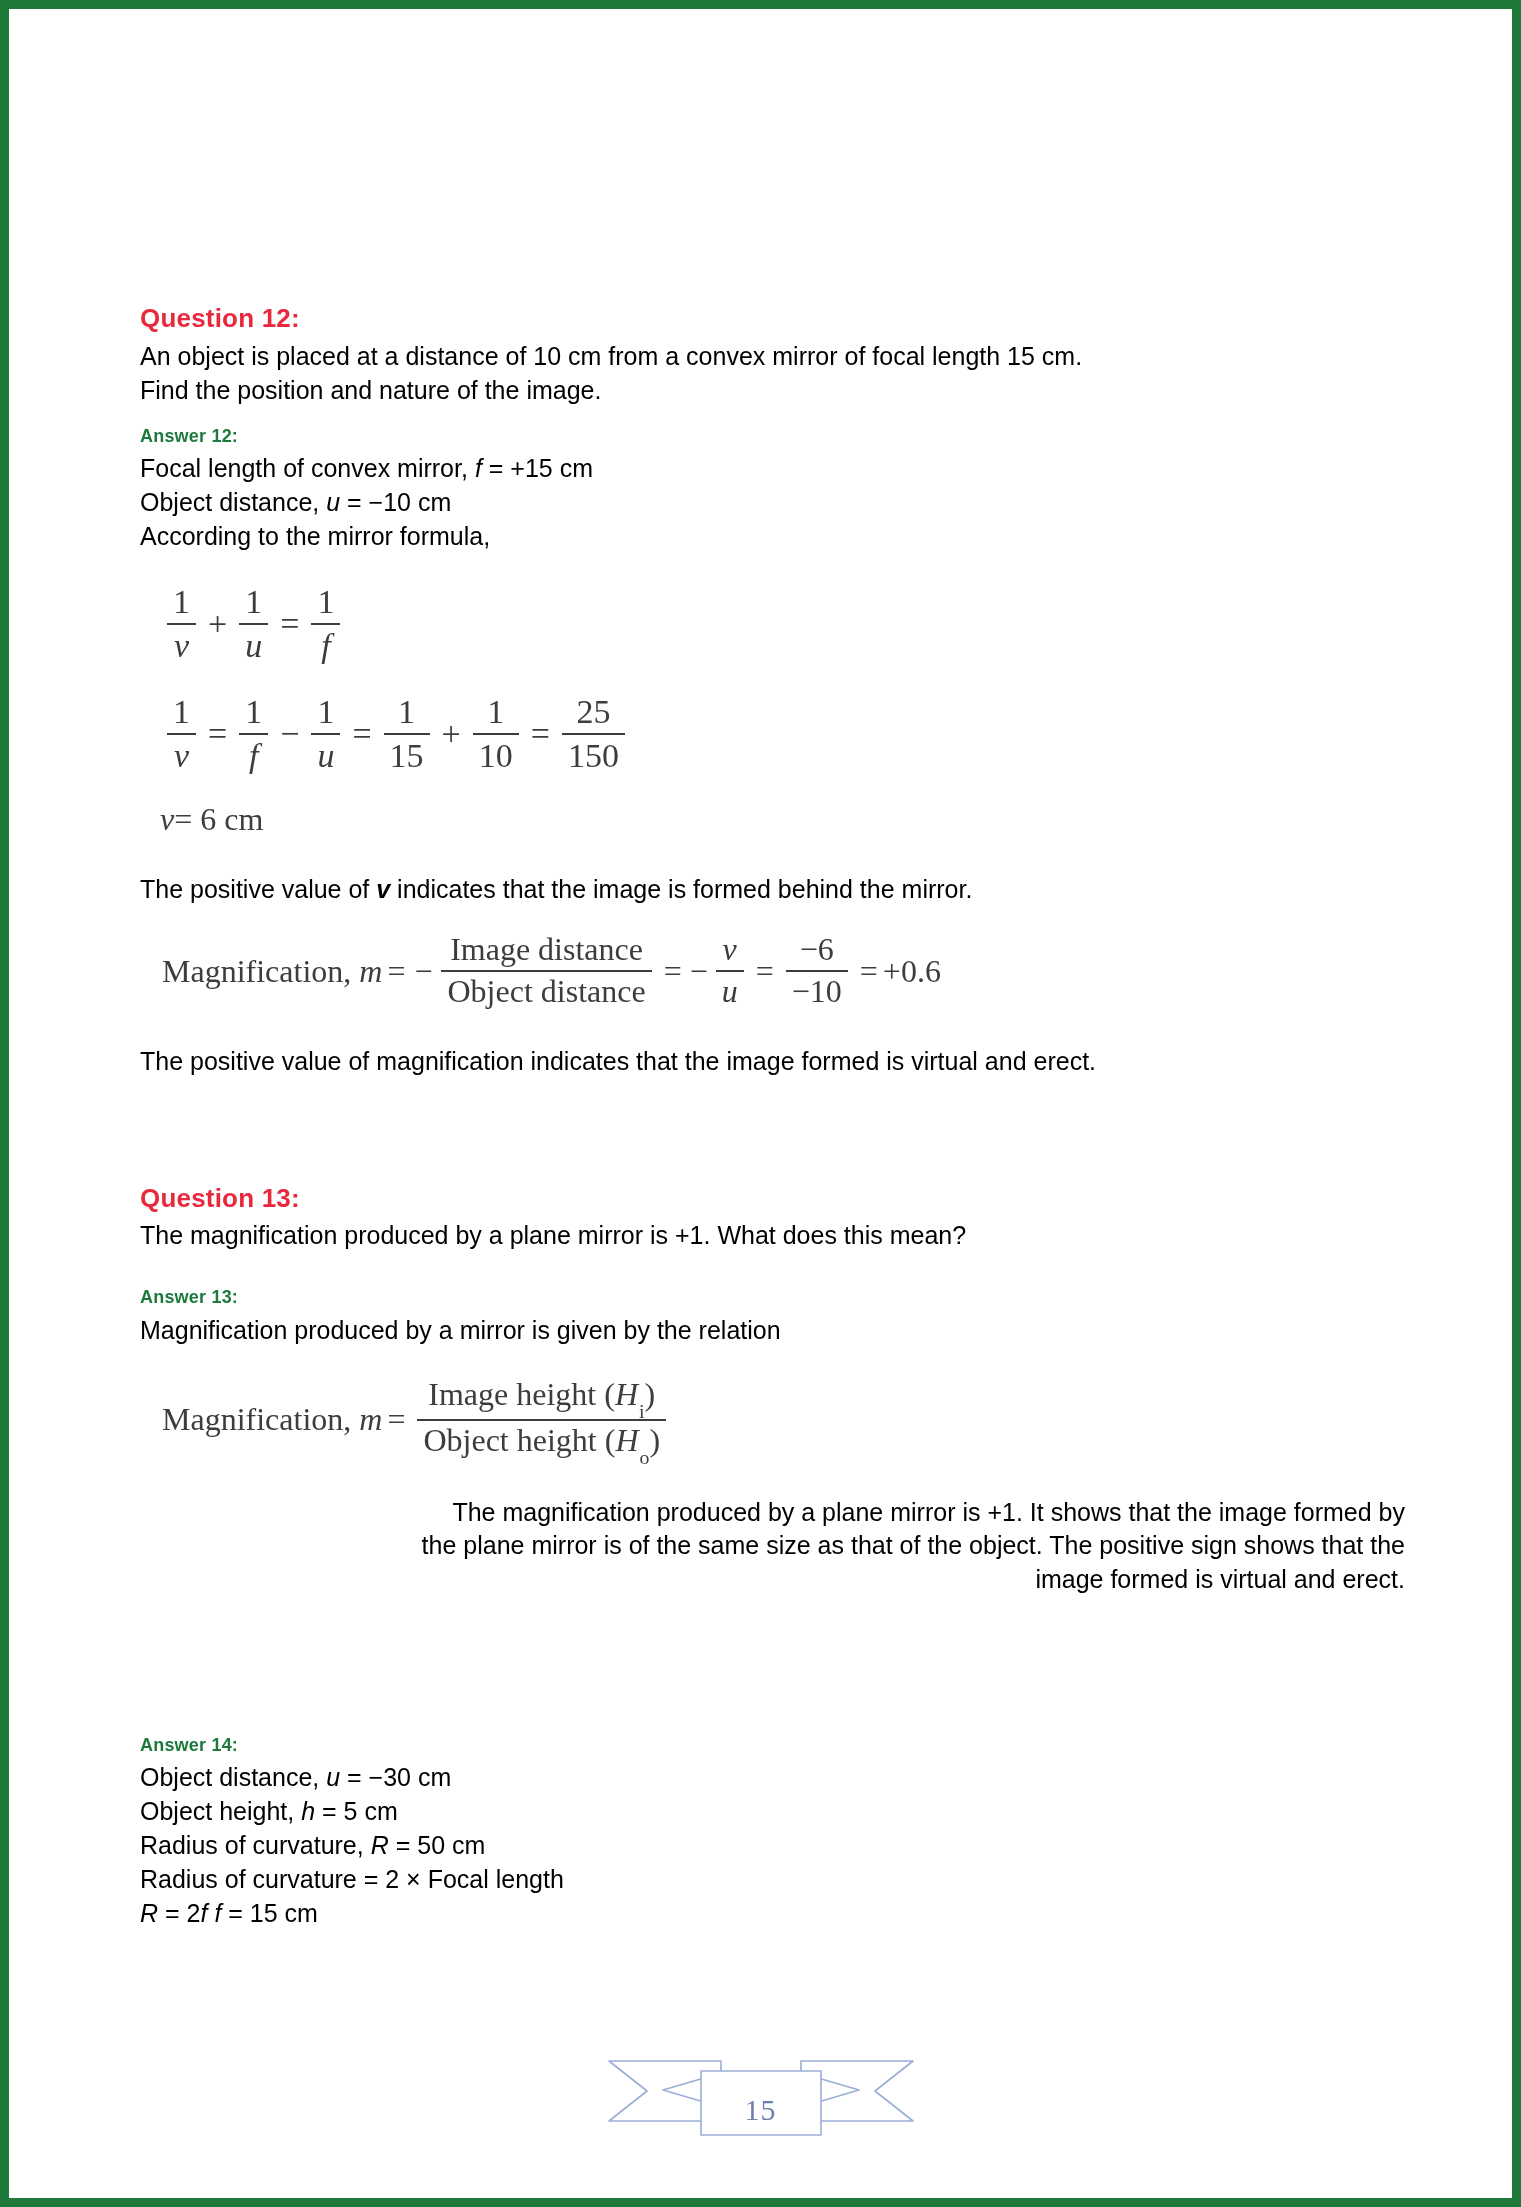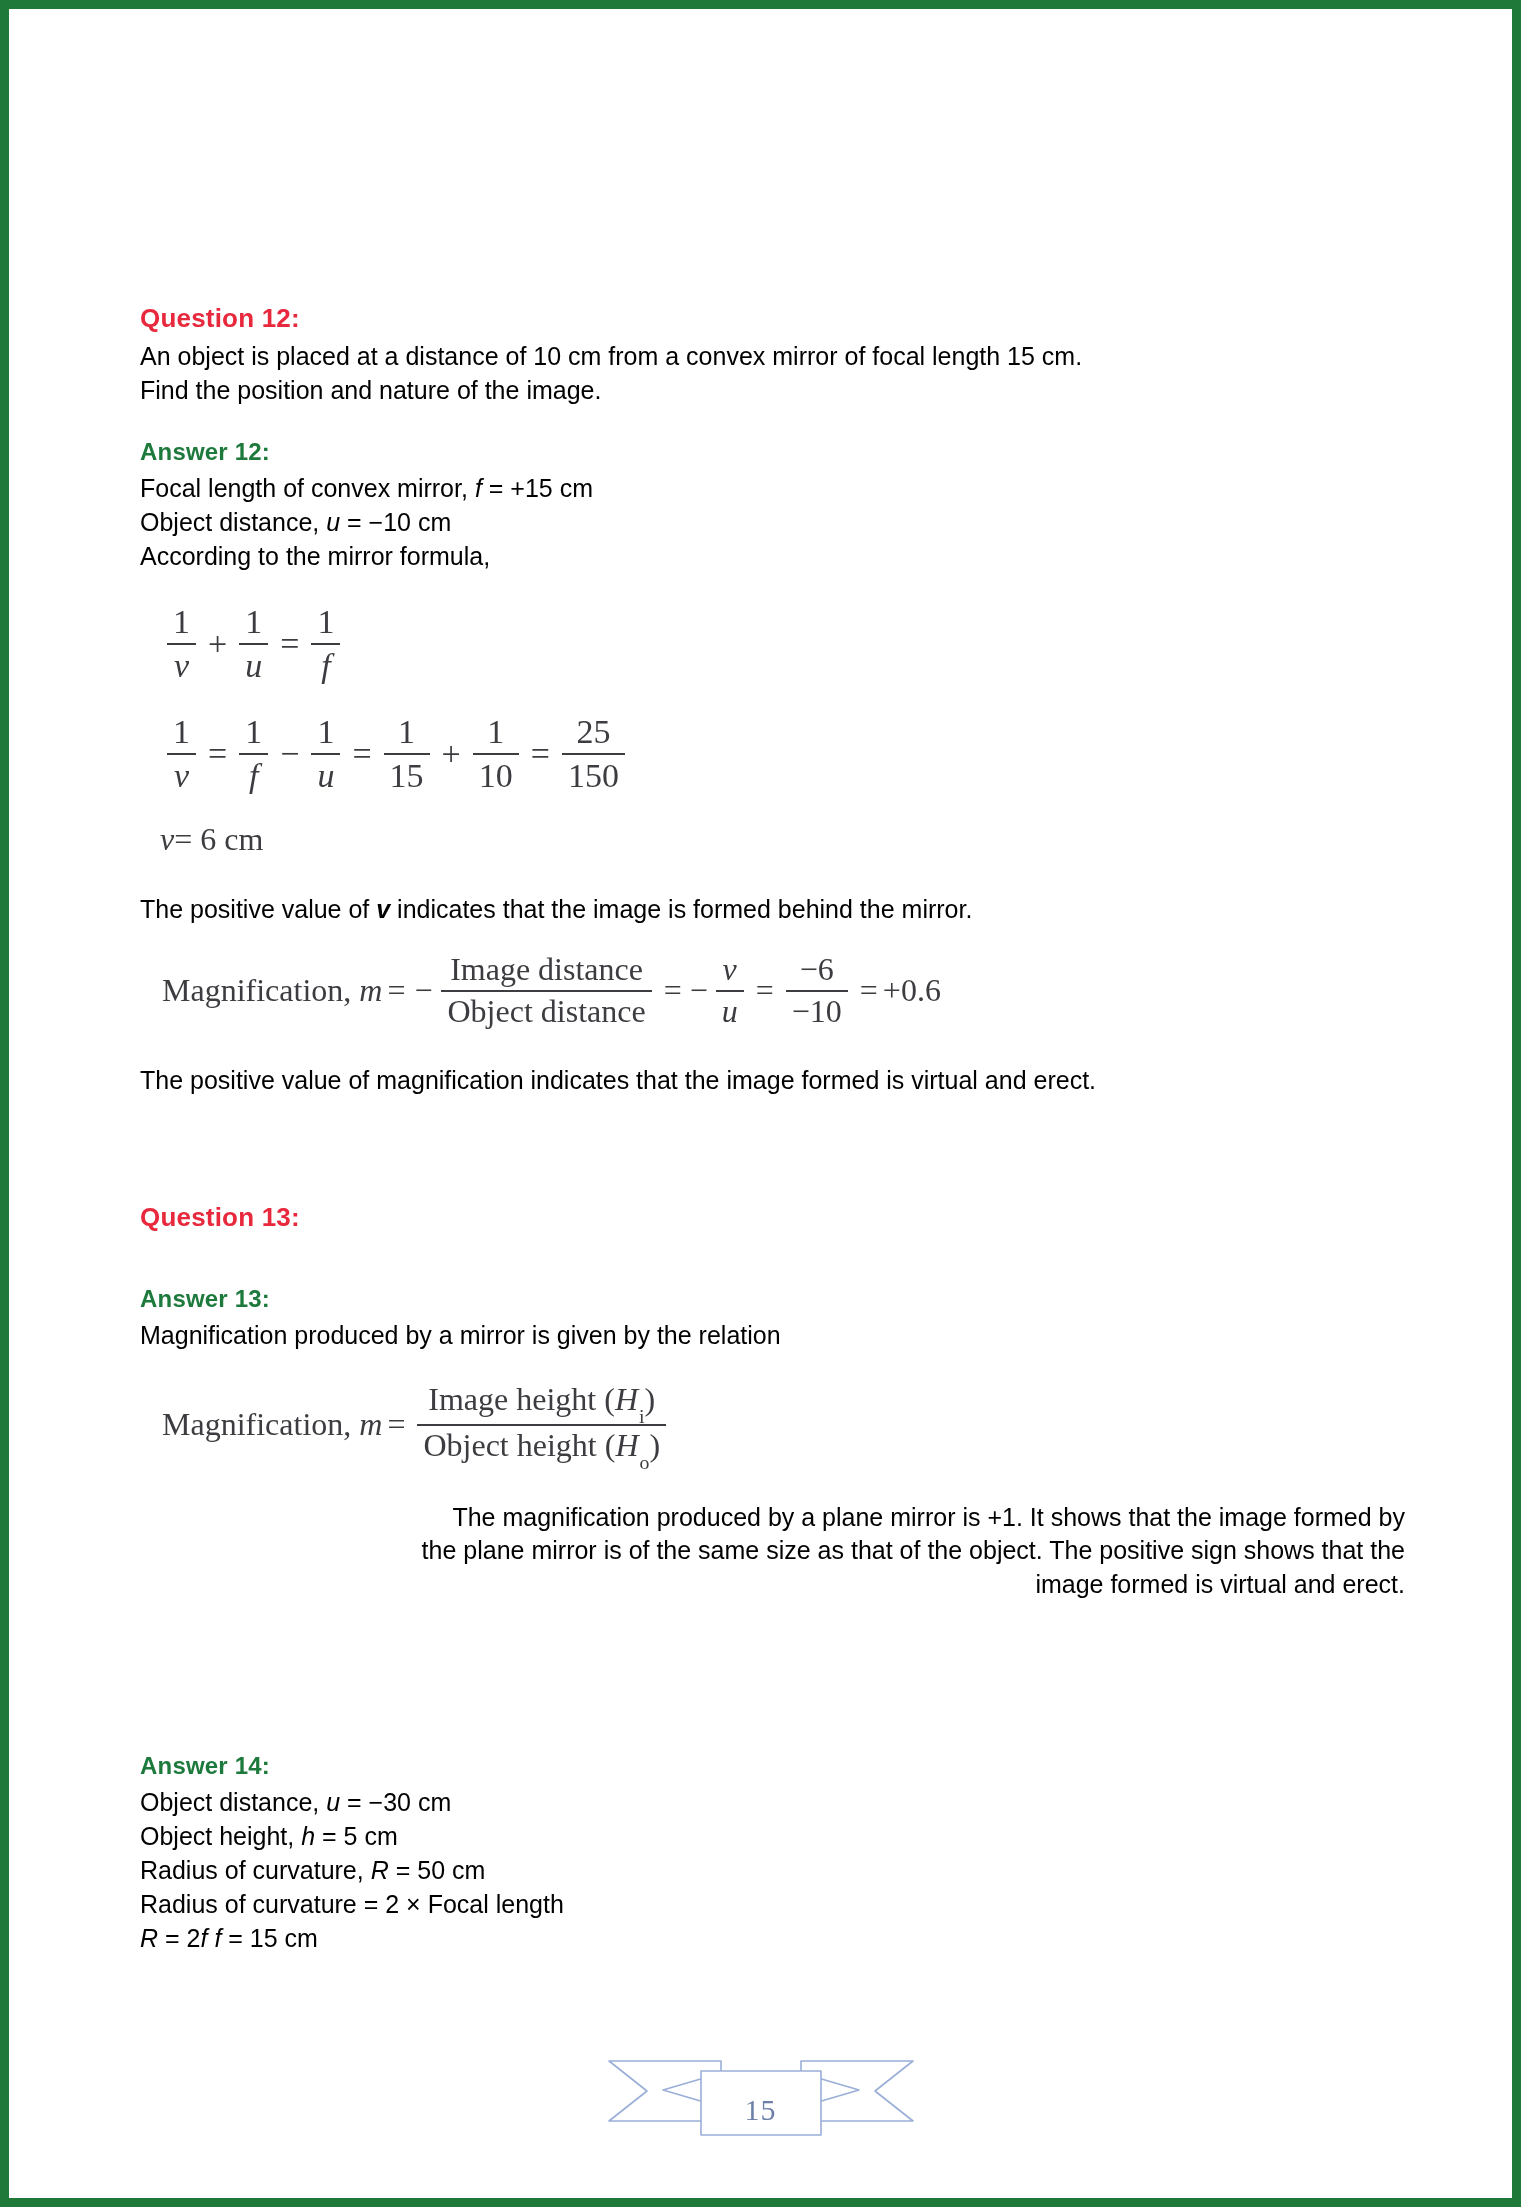--- a/index.html
+++ b/index.html
@@ -32,23 +32,23 @@
     color: #e8283c;
     font-weight: bold;
     font-size: 26px;
     letter-spacing: 0.2px;
     margin: 0 0 4px 0;
     line-height: 1.25;
   }
   .a-head {
     color: #1e7a3c;
     font-weight: bold;
-    font-size: 24px;
+    font-size: 18px;
     letter-spacing: 0.2px;
-    margin: 12px 0 4px 0;
+    margin: 0 0 4px 0;
     line-height: 1.25;
   }
   .body-text {
     color: #000000;
     font-size: 25px;
     line-height: 1.36;
     margin: 0;
   }
   .tight { line-height: 1.33; text-align: right; }
 
@@ -249,20 +249,21 @@
 
       <div class="gap-md"></div>
 
       <p class="body-text">The positive value of magnification indicates that the image formed is virtual and erect.</p>
     </div>
 
     <div class="gap-xl"></div>
 
     <div>
       <p class="q-head">Question 13:</p>
+      <p class="body-text">The magnification produced by a plane mirror is +1. What does this mean?</p>
     </div>
 
     <div class="gap-md"></div>
 
     <div>
       <p class="a-head">Answer 13:</p>
       <p class="body-text">Magnification produced by a mirror is given by the relation</p>
 
       <div class="math eq5">
         <span>Magnification,</span>

